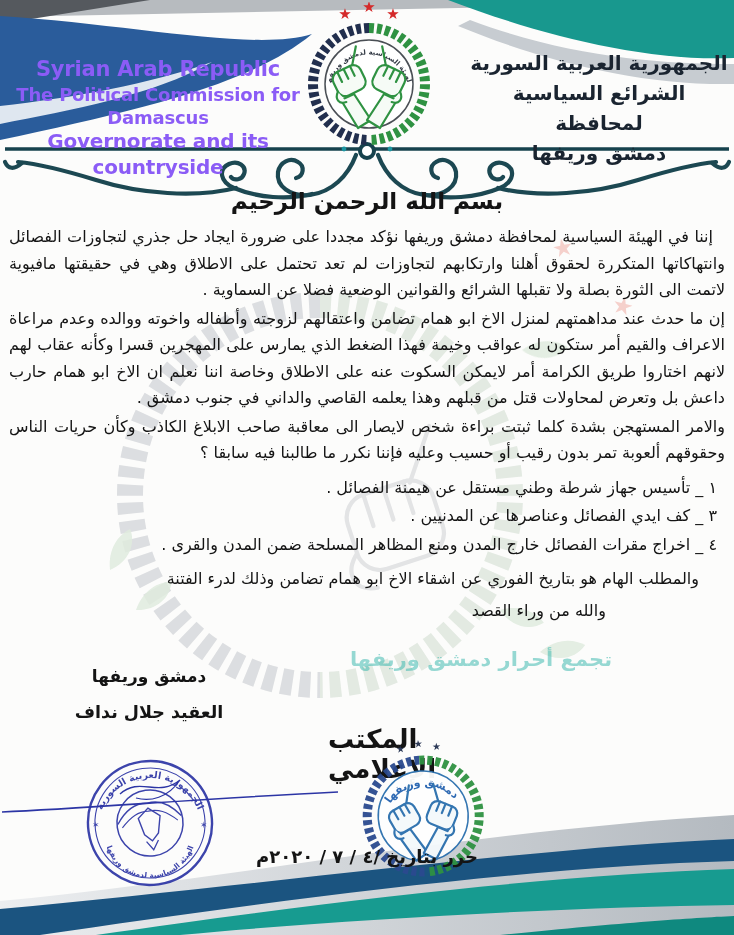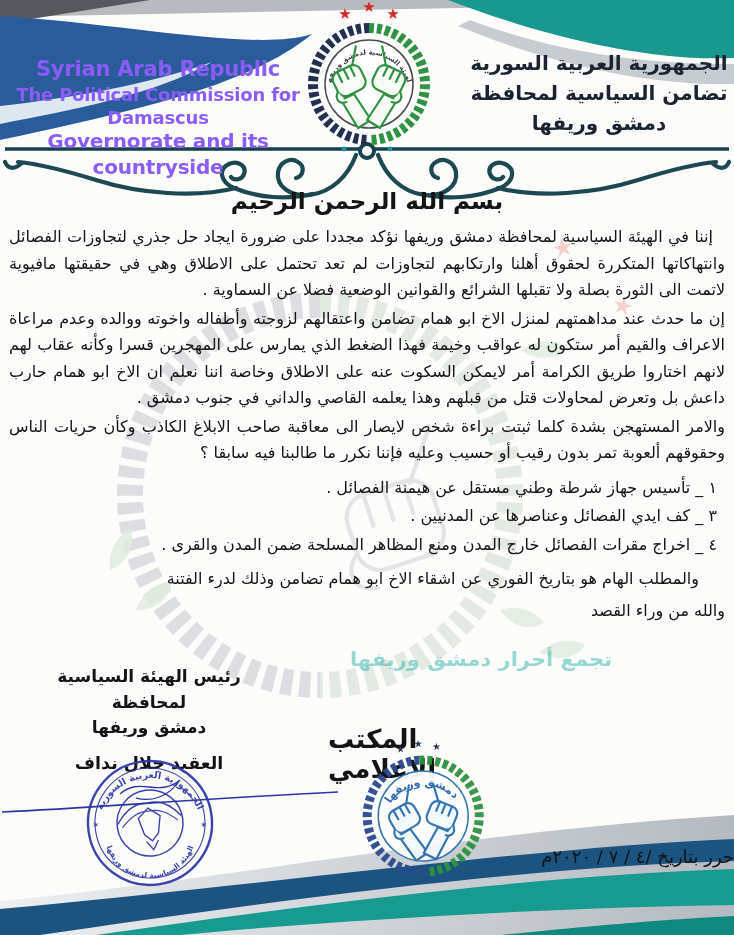--- a/index.html
+++ b/index.html
@@ -34,32 +34,32 @@
   
   .basmala{left:0;top:188px;width:100%;text-align:center;z-index:3;
     font-weight:bold;font-size:23px;direction:rtl}
   .body-text{left:9px;top:224px;width:716px;z-index:3;direction:rtl;
     font-weight:normal;font-size:16px;line-height:26.5px;text-align:justify}
   .body-text p{margin:0 0 2px 0}
   .body-text .indent{text-indent:12px}
   .demands{margin:8px;padding:0;list-style:none}
   .demands li{margin:0 0 2px 0}
   .important{margin-top:4px !important;margin-right:26px !important}
-  .closing{margin-top:5px !important;margin-right:40%;width:52%;text-align:right}
+  .closing{margin-top:5px !important;margin-right:40%;width:52%;text-align:center}
   
   .sig-block{left:26px;top:664px;width:246px;text-align:center;z-index:3;direction:rtl;
     font-weight:bold;font-size:17px;line-height:1.5}
   .sig-name{margin-top:9px;font-size:17.5px}
   .media-office{left:328px;top:724px;width:196px;text-align:left;z-index:3;direction:rtl;
     font-weight:bold;font-size:26px}
   .stamp-blue{left:72px;top:748px;z-index:4;opacity:.92}
   .stamp-round{left:348px;top:738px;z-index:4;opacity:.95}
   .sig-line{left:0;top:766px;z-index:5}
-  .date-line{left:0;top:846px;width:100%;z-index:4;direction:rtl;
-    font-weight:normal;font-size:18px}
+  .date-line{left:0;top:846px;width:100%;text-align:center;z-index:4;direction:rtl;
+    font-weight:bold;font-size:18px}
 </style>
 </head>
 <body>
 
 <div class="page">
 
   <svg class="abs top-deco" width="734" height="160" viewBox="0 0 734 160">
     <path d="M0,0 L560,0 L510,7 L0,17 Z" fill="#b7bbbf"></path>
     <path d="M0,0 L150,0 L0,24 Z" fill="#55595e"></path>
     <path d="M0,16 C130,24 256,52 312,34 C252,84 140,110 0,140 Z" fill="#2a5c9b"></path>
@@ -127,21 +127,21 @@
         <line x1="8" y1="-15" x2="8" y2="-4"></line>
         <line x1="1" y1="-15" x2="1" y2="-4"></line>
         <line x1="-6" y1="-15" x2="-6" y2="-4"></line>
         <path d="M16,3 C22,8 21,15 13,16"></path>
       </g>
     </g>
   </svg>
 
   <div class="abs hdr-ar">
     <div>الجمهورية العربية السورية</div>
-    <div>تضامن السياسية لمحافظة</div>
+    <div>الشرائع السياسية لمحافظة</div>
     <div>دمشق وريفها</div>
   </div>
 
   <svg class="abs divider" width="734" height="66" viewBox="0 0 734 66">
     <line x1="5" y1="7" x2="729" y2="7" stroke="#16424d" stroke-width="3.6"></line>
     <g fill="none" stroke="#1c4852" stroke-width="4.2" stroke-linecap="round">
       <path d="M356,13 C348,34 332,50 310,53 C290,55 276,44 278,30 C280,20 290,15 298,20 C305,24 304,34 296,36"></path>
       <path d="M312,52 C288,58 258,56 234,46 C220,40 218,27 229,22 C238,18 247,24 244,32 C242,38 234,39 231,35"></path>
       <path d="M236,46 C196,56 140,52 96,38 C70,30 40,22 18,20"></path>
       <path d="M22,21 C14,28 8,27 5,20"></path>
@@ -166,21 +166,20 @@
     <ul class="demands">
       <li>١ _ تأسيس جهاز شرطة وطني مستقل عن هيمنة الفصائل .</li>
       <li>٣ _ كف ايدي الفصائل وعناصرها عن المدنيين .</li>
       <li>٤ _ اخراج مقرات الفصائل خارج المدن ومنع المظاهر المسلحة ضمن المدن والقرى .</li>
     </ul>
     <p class="important">والمطلب الهام هو بتاريخ الفوري عن اشقاء الاخ ابو همام تضامن وذلك لدرء الفتنة</p>
     <p class="closing">والله من وراء القصد</p>
   </div>
 
   <div class="abs sig-block">
-    <div>رئيس الهيئة السياسية لمحافظة</div>
     <div>دمشق وريفها</div>
     <div class="sig-name">العقيد جلال نداف</div>
   </div>
 
   <div class="abs media-office">المكتب الإعلامي</div>
 
   <svg class="abs stamp-blue" width="156" height="150" viewBox="0 0 156 150">
     <g transform="rotate(-8 78 75)" fill="none" stroke="#2c35a5">
       <circle cx="78" cy="75" r="62" stroke-width="2.4"></circle>
       <circle cx="78" cy="75" r="55" stroke-width="1.1"></circle>

